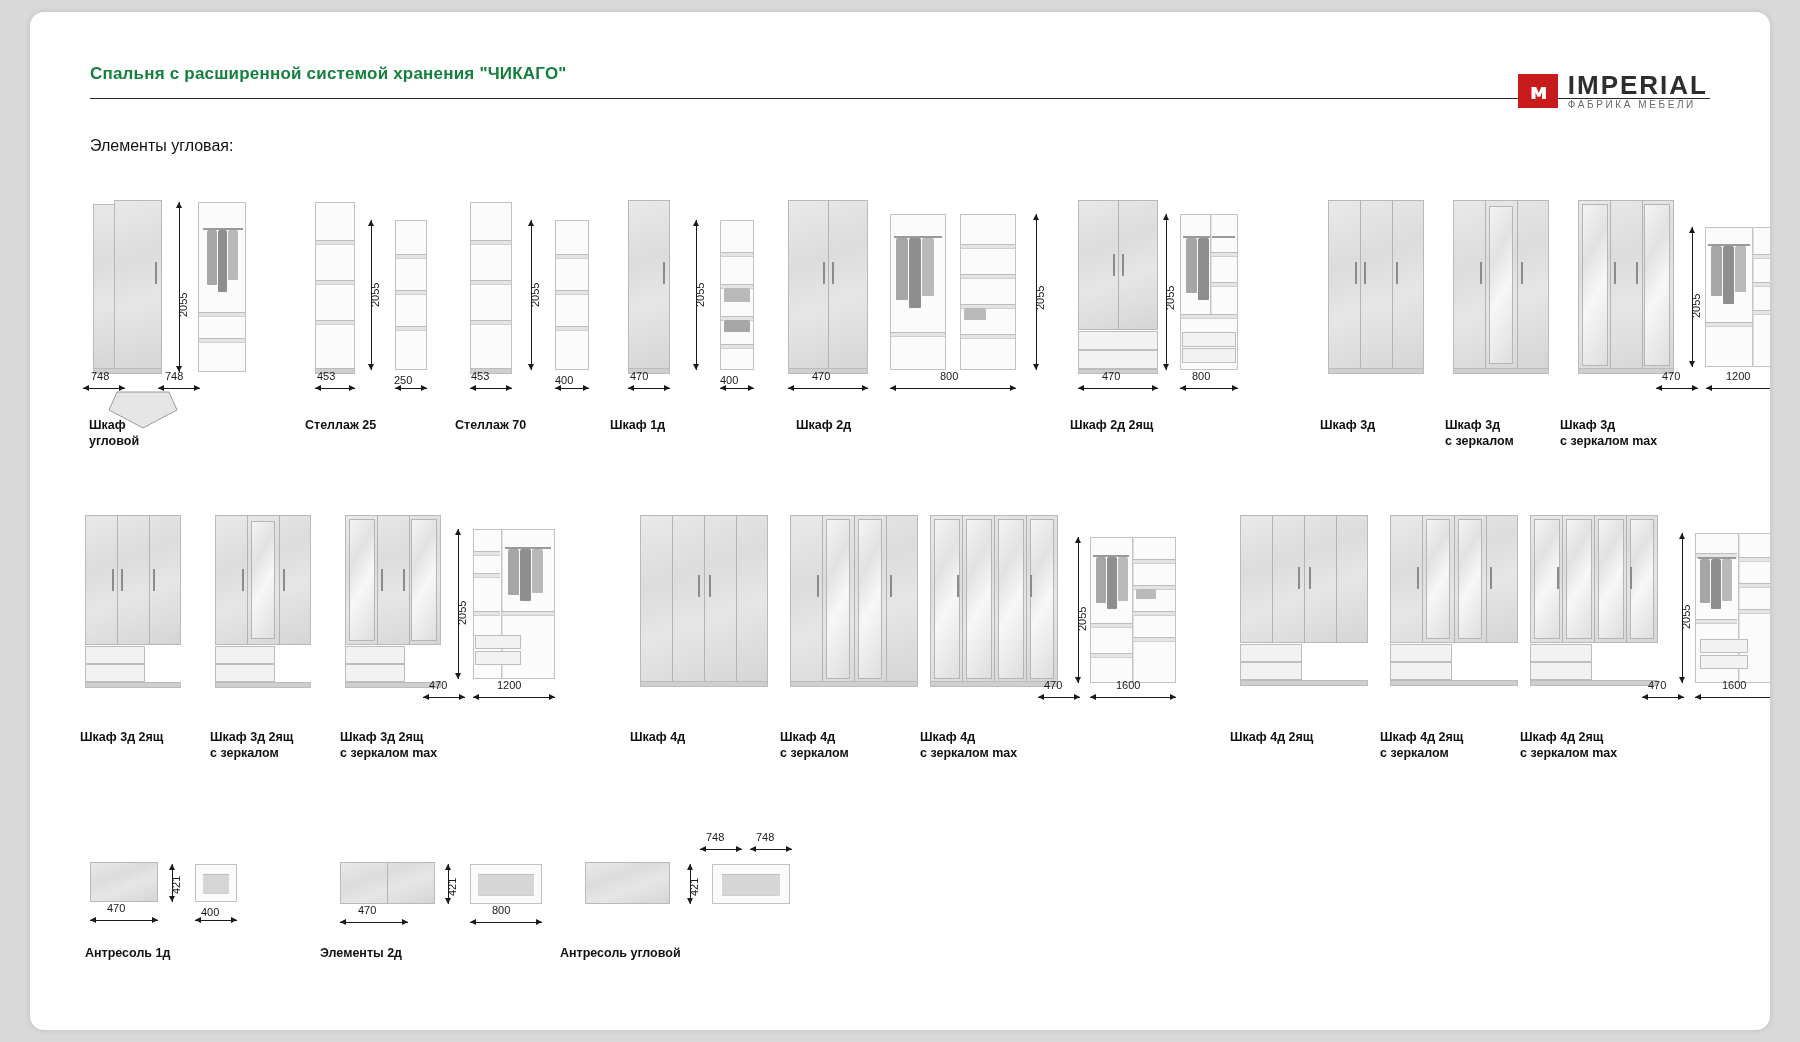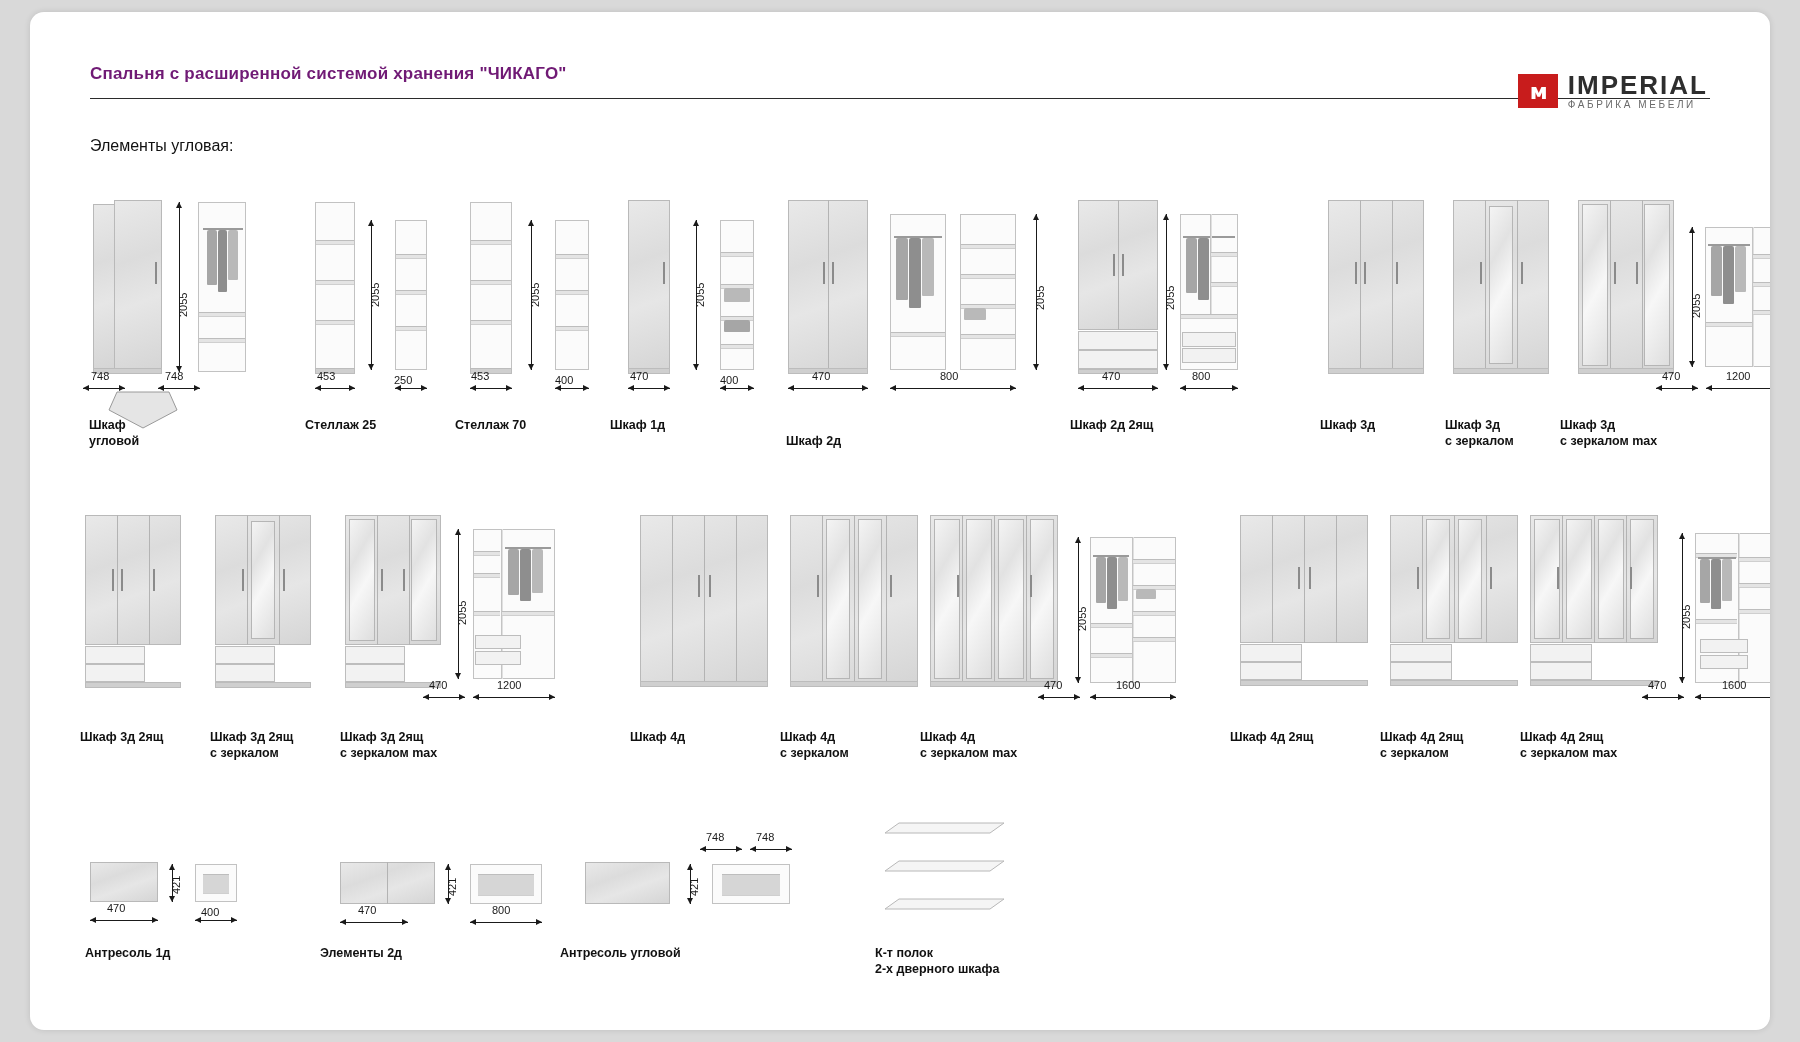--- a/index.html
+++ b/index.html
@@ -23,21 +23,21 @@
     border-radius: 14px;
     box-shadow: 0 0 6px rgba(0,0,0,0.12);
     overflow: hidden;
   }
   .title {
     position: absolute;
     left: 60px;
     top: 52px;
     font-size: 17px;
     font-weight: bold;
-    color: #701a75;
+    color: #15803d;
     letter-spacing: 0.2px;
   }
   .subtitle {
     position: absolute;
     left: 60px;
     top: 125px;
     font-size: 16px;
     color: #111;
   }
   .rule {
@@ -342,21 +342,21 @@
     <div class="shelf" style="left:181px; top:142px; width:54px; height:3px;"></div>
 
     <div class="arrow-v" style="left:256px; top:22px; height:156px;"></div>
     <div class="dim vert" style="left:254px; top:118px;">2055</div>
 
     <div class="arrow-h" style="left:8px; top:196px; width:80px;"></div>
     <div class="dim" style="left:32px; top:178px;">470</div>
     <div class="arrow-h" style="left:110px; top:196px; width:126px;"></div>
     <div class="dim" style="left:160px; top:178px;">800</div>
 
-    <div class="item-label" style="left:6px; top:225px;margin-top:16px;">Шкаф 2д</div>
+    <div class="item-label" style="left:16px; top:225px;">Шкаф 2д</div>
   </div>
 
   <div class="item" style="left:1040px; top:180px; width:250px; height:260px;">
     <div class="cab" style="left:8px; top:8px; width:80px; height:130px;"></div>
     <div class="door-split" style="left:48px; top:8px; height:130px;"></div>
     <div class="handle" style="left:43px; top:62px; height:22px;"></div>
     <div class="handle" style="left:52px; top:62px; height:22px;"></div>
     <div class="drawer" style="left:8px; top:139px; width:80px; height:19px;"></div>
     <div class="drawer" style="left:8px; top:158px; width:80px; height:19px;"></div>
     <div class="plinth" style="left:8px; top:177px; width:80px; height:5px;"></div>
@@ -679,33 +679,14 @@
     <div class="dim vert" style="left:128px; top:74px;">421</div>
 
     <div class="arrow-h" style="left:140px; top:27px; width:42px;"></div>
     <div class="dim" style="left:146px; top:9px;">748</div>
     <div class="arrow-h" style="left:190px; top:27px; width:42px;"></div>
     <div class="dim" style="left:196px; top:9px;">748</div>
 
     <div class="item-label" style="left:0px; top:123px;">Антресоль угловой</div>
   </div>
 
-  <div class="item" style="left:845px; top:800px; width:220px; height:150px;">
-    <div style="position:absolute; left:10px; top:10px; width:110px; height:10px;">
-      <svg width="120" height="14" viewBox="0 0 120 14">
-        <polygon points="0,11 14,1 119,1 105,11" fill="#f5f5f5" stroke="#b8b8b8" stroke-width="1"></polygon>
-      </svg>
-    </div>
-    <div style="position:absolute; left:10px; top:48px; width:110px; height:10px;">
-      <svg width="120" height="14" viewBox="0 0 120 14">
-        <polygon points="0,11 14,1 119,1 105,11" fill="#f5f5f5" stroke="#b8b8b8" stroke-width="1"></polygon>
-      </svg>
-    </div>
-    <div style="position:absolute; left:10px; top:86px; width:110px; height:10px;">
-      <svg width="120" height="14" viewBox="0 0 120 14">
-        <polygon points="0,11 14,1 119,1 105,11" fill="#f5f5f5" stroke="#b8b8b8" stroke-width="1"></polygon>
-      </svg>
-    </div>
-    <div class="item-label" style="left:0px; top:133px;">К-т полок
-2-х дверного шкафа</div>
-  </div>
 
 </div>
 
 </body></html>

